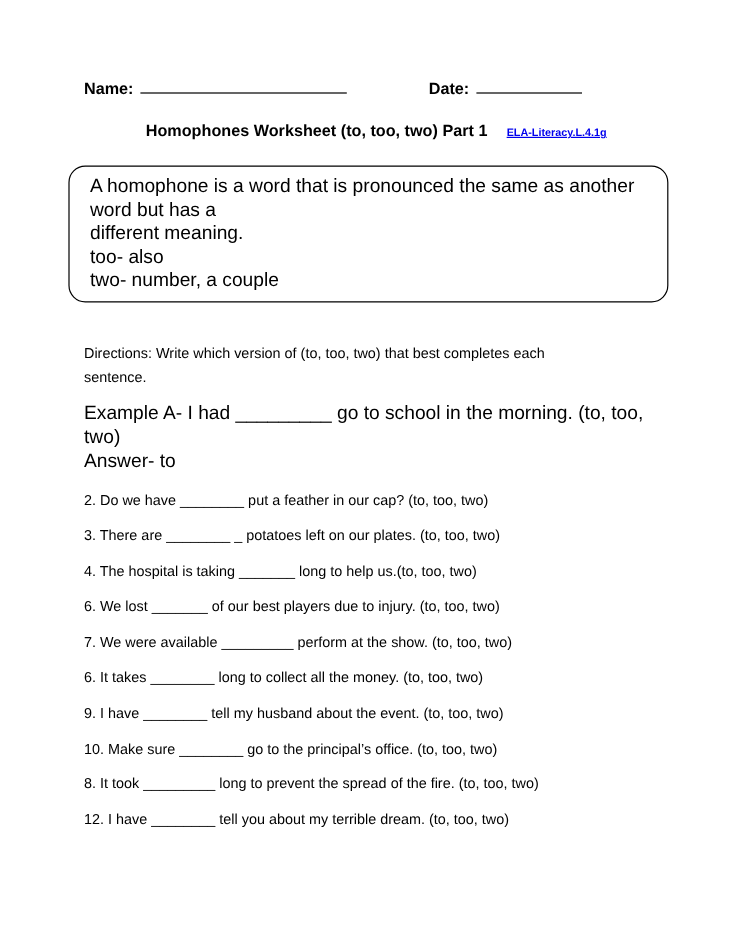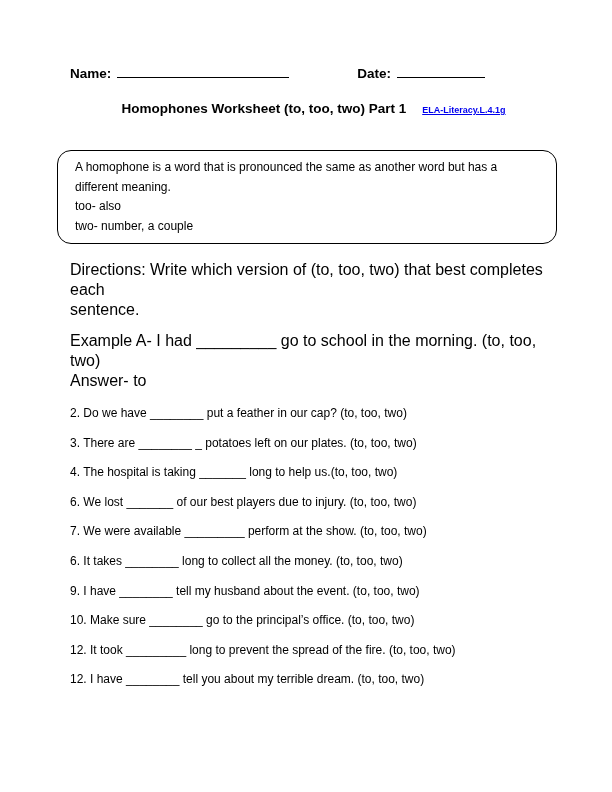--- a/index.html
+++ b/index.html
@@ -55,34 +55,34 @@
     font-size: 9px;
     font-weight: bold;
     color: #0000EE;
     text-decoration: underline;
     margin-left: 16px;
   }
 
   
   .definition-box {
     box-sizing: border-box;
-    margin-top: 31px;
+    margin-top: 19px;
     margin-left: -13px;
     width: 500px;
     border: 1.5px solid #000000;
     border-radius: 14px;
     padding: 7px 14px 7px 17px;
-    font-size: 12px;
+    font-size: 16px;
     line-height: 19.5px;
   }
 
   
   .directions {
-    margin-top: 16px;
-    font-size: 16px;
+    margin-top: 32px;
+    font-size: 12px;
     line-height: 20px;
   }
 
   
   .example-block {
     margin-top: 11px;
     font-size: 16px;
     line-height: 20px;
   }
 
@@ -134,17 +134,17 @@
 
   <div class="questions">
     <div class="question-item">2. Do we have ________ put a feather in our cap? (to, too, two)</div>
     <div class="question-item">3. There are ________ _ potatoes left on our plates. (to, too, two)</div>
     <div class="question-item">4. The hospital is taking _______ long to help us.(to, too, two)</div>
     <div class="question-item">6. We lost _______ of our best players due to injury. (to, too, two)</div>
     <div class="question-item">7. We were available _________ perform at the show. (to, too, two)</div>
     <div class="question-item">6. It takes ________ long to collect all the money. (to, too, two)</div>
     <div class="question-item">9. I have ________ tell my husband about the event. (to, too, two)</div>
     <div class="question-item">10. Make sure ________ go to the principal’s office. (to, too, two)</div>
-    <div class="question-item">12. It took _________ long to prevent the spread of the fire. (to, too, two)</div>
+    <div class="question-item">8. It took _________ long to prevent the spread of the fire. (to, too, two)</div>
     <div class="question-item">12. I have ________ tell you about my terrible dream. (to, too, two)</div>
   </div>
 
 </div>
 
 </body></html>

